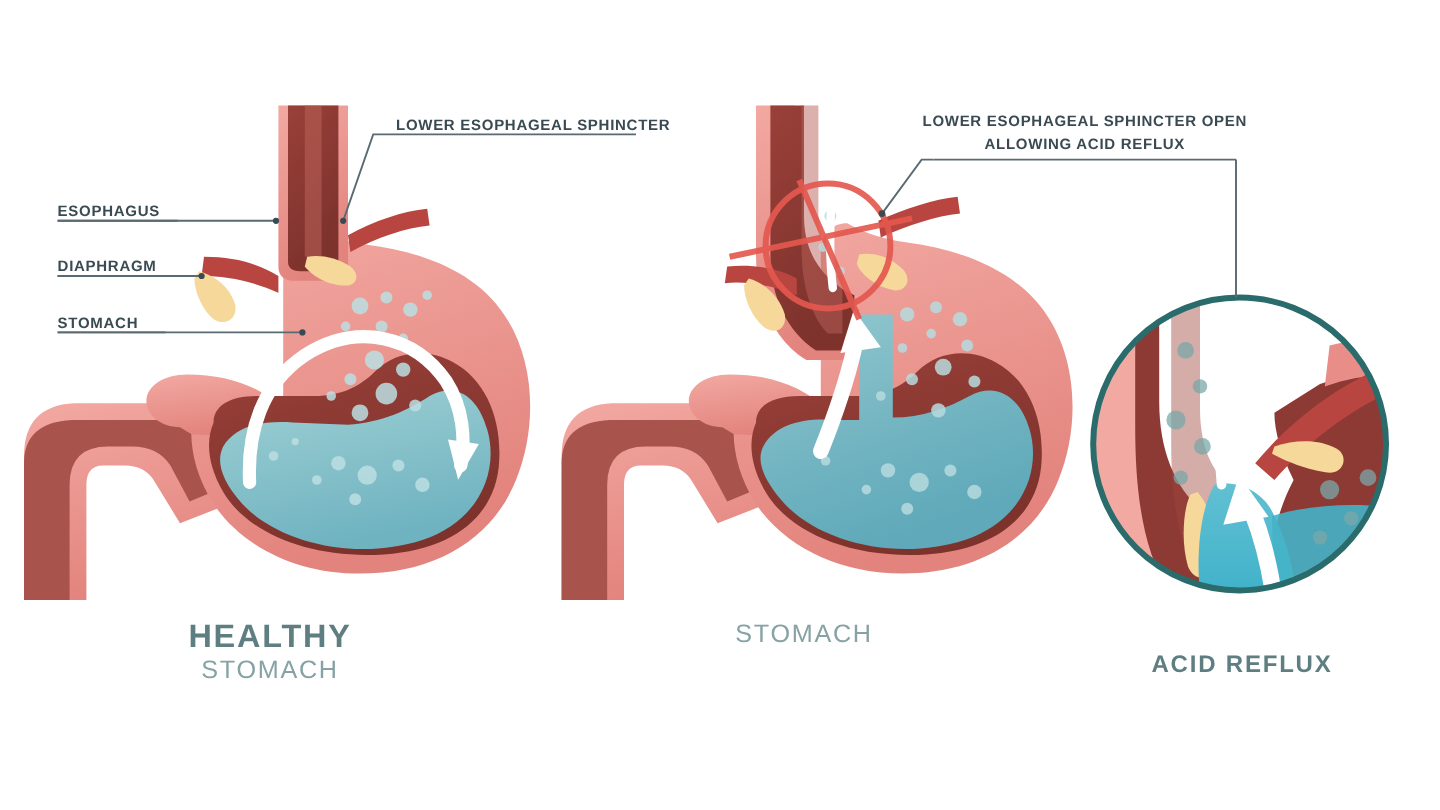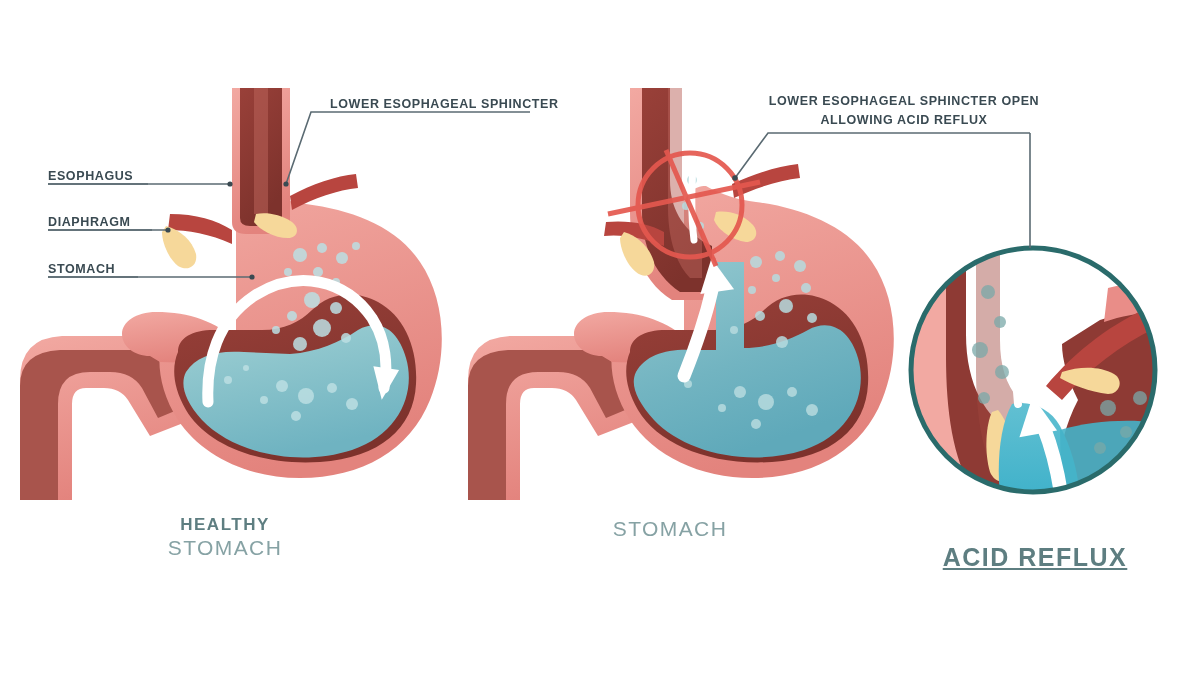--- a/index.html
+++ b/index.html
@@ -19,35 +19,35 @@
 
   .cap{
     position:absolute;
     text-align:center;
     letter-spacing:.5px;
     color:#6d8a8c;
     user-select:none;
   }
   .cap .l1{
     display:block;
-    font-size:17px;
+    font-size:27px;
     font-weight:bold;
     letter-spacing:1.5px;
     color:#5e7e81;
     line-height:1.12;
   }
   .cap .l2{
     display:block;
     font-size:21px;
     font-weight:normal;
     letter-spacing:1.4px;
     color:#86a2a4;
     line-height:1.3;
   }
-  .cap.solo .l1{font-size:25px;text-decoration:underline;}
+  .cap.solo .l1{font-size:20px;}
 
   #cap-healthy{left:100px;top:515px;width:250px;}
   #cap-gerd{left:545px;top:515px;width:250px;}
   #cap-acid{left:905px;top:543px;width:260px;}
 </style>
 </head>
 <body>
 
 <div id="stage">
 

